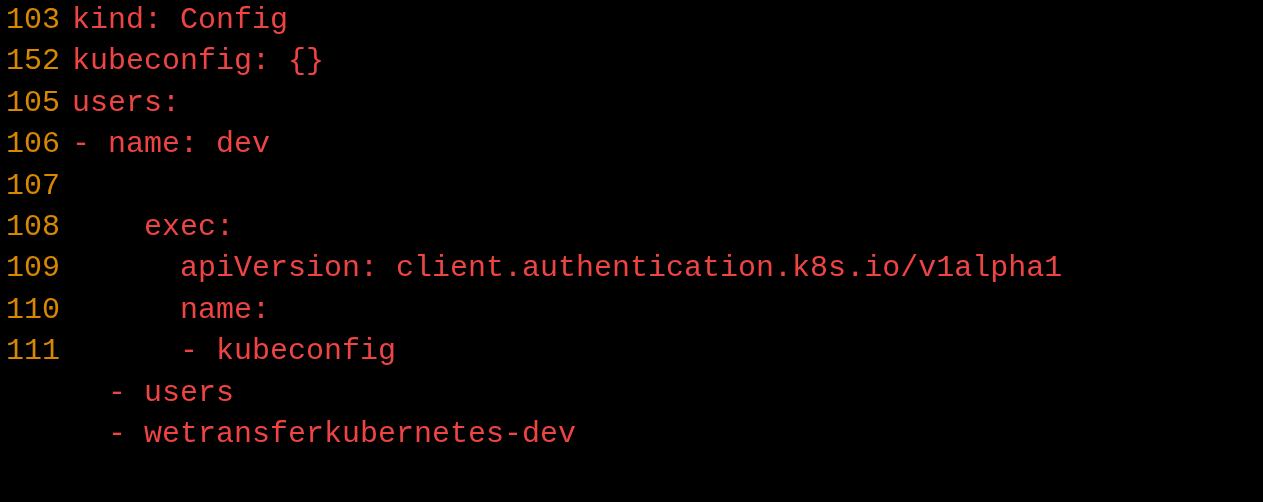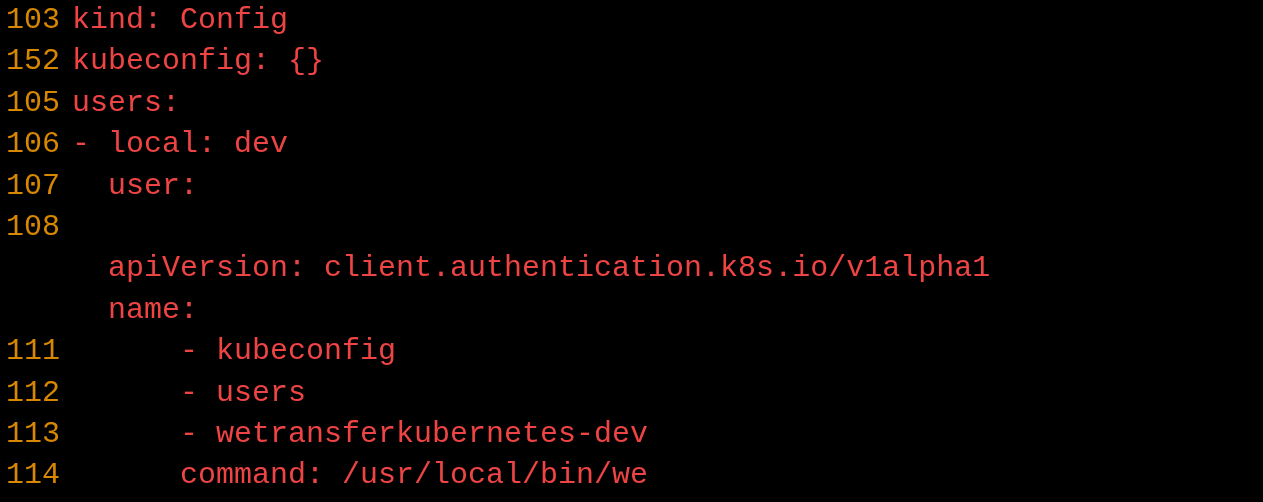--- a/index.html
+++ b/index.html
@@ -49,44 +49,40 @@
   <div class="line">
     <span class="line-number">152</span>
     <span class="code">kubeconfig: {}</span>
   </div>
   <div class="line">
     <span class="line-number">105</span>
     <span class="code">users:</span>
   </div>
   <div class="line">
     <span class="line-number">106</span>
-    <span class="code">- local: dev</span>
+    <span class="code">- name: dev</span>
   </div>
   <div class="line">
     <span class="line-number">107</span>
-    <span class="code">  user:</span>
   </div>
   <div class="line">
     <span class="line-number">108</span>
+    <span class="code">    exec:</span>
   </div>
   <div class="line">
+    <span class="line-number">109</span>
     <span class="code">      apiVersion: client.authentication.k8s.io/v1alpha1</span>
   </div>
   <div class="line">
+    <span class="line-number">110</span>
     <span class="code">      name:</span>
   </div>
   <div class="line">
     <span class="line-number">111</span>
     <span class="code">      - kubeconfig</span>
   </div>
   <div class="line">
-    <span class="line-number">112</span>
     <span class="code">      - users</span>
   </div>
   <div class="line">
-    <span class="line-number">113</span>
     <span class="code">      - wetransferkubernetes-dev</span>
-  </div>
-  <div class="line">
-    <span class="line-number">114</span>
-    <span class="code">      command: /usr/local/bin/we</span>
   </div>
 </div>
 
 </body></html>

